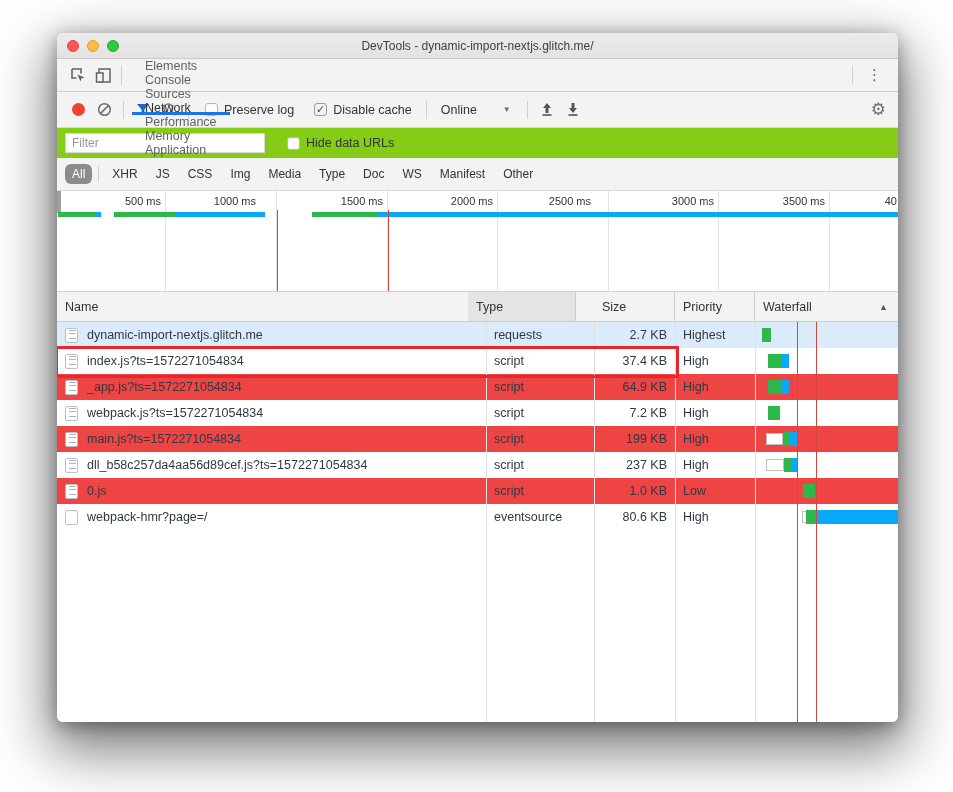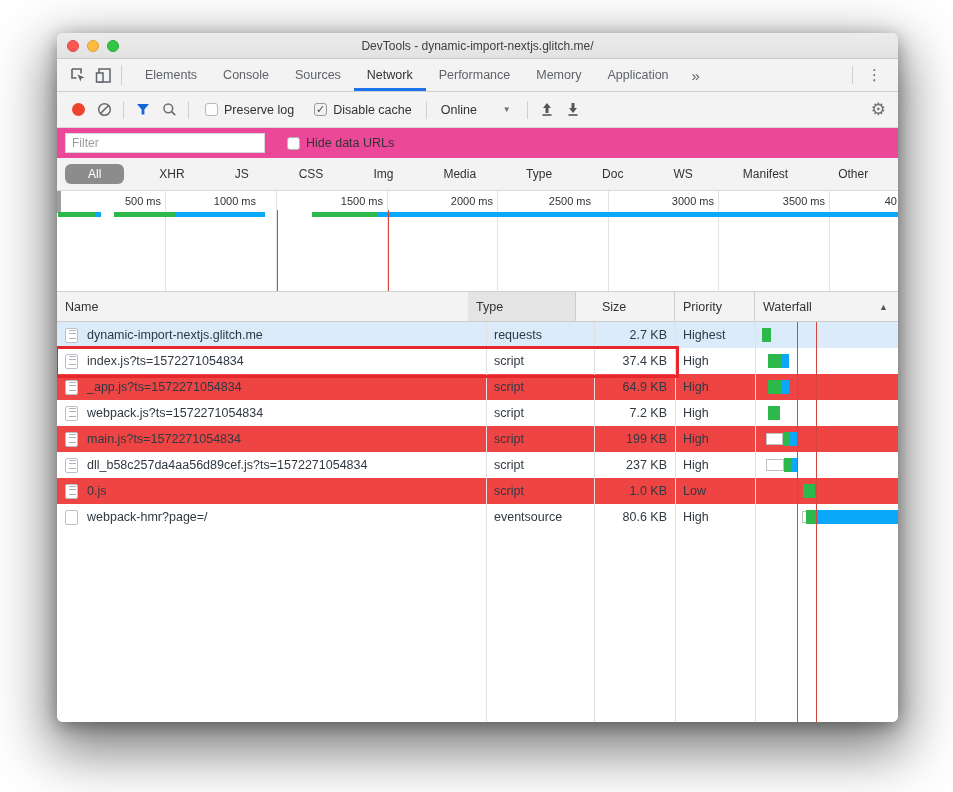--- a/index.html
+++ b/index.html
@@ -21,21 +21,21 @@
   .light.red { background:#fc5753; border:1px solid #df4744; }
   .light.yellow { background:#fdbc40; border:1px solid #de9f34; }
   .light.green { background:#33c748; border:1px solid #27aa35; }
   .title-text { font-size:12px; color:#404040; }
 
   
   .tabbar { height:33px; flex:0 0 33px; background:#f3f3f3; border-bottom:1px solid #d0d0d0;
     display:flex; align-items:stretch; padding-left:8px; }
   .tool-icn { display:flex; align-items:center; justify-content:center; width:26px; color:#5f6368; }
   .vsep { width:1px; background:#d0d0d0; margin:6px 4px; }
-  .tabs { display:flex; align-items:stretch; margin-left:6px; }
+  .tabs { display:flex; align-items:stretch; margin-left:6px;flex-direction:column; }
   .tab { position:relative; display:flex; align-items:center; padding:0 13px;
     font-size:12.5px; color:#5f6368; cursor:default; }
   .tab.active { color:#333; }
   .tab.active::after { content:""; position:absolute; left:0; right:0; bottom:0;
     height:3px; background:#1a73e8; }
   .tabbar-right { margin-left:auto; display:flex; align-items:center; padding-right:6px; }
   .more-tabs { font-size:15px; color:#5f6368; padding:0 10px; }
   .kebab { font-size:15px; color:#5f6368; padding:0 10px; letter-spacing:0; }
 
   
@@ -48,32 +48,32 @@
     font-size:11px; color:#454545; margin-right:6px; }
   .checkbox.checked { background:#f2f2f2; border-color:#9a9a9a; }
   .checkbox .mark { visibility:hidden; line-height:1; }
   .checkbox.checked .mark { visibility:visible; }
   .cb-group { display:flex; align-items:center; margin:0 10px; }
   .throttle { display:flex; align-items:center; margin:0 10px; }
   .caret { font-size:8px; color:#6e6e6e; margin-left:26px; }
   .gear { margin-left:auto; font-size:17px; color:#6e6e6e; padding-right:4px; }
 
   
-  .filterrow { height:30px; flex:0 0 30px; background:#ec4899;
+  .filterrow { height:30px; flex:0 0 30px; background:#84cc16;
     display:flex; align-items:center; padding:0 8px; }
   .filter-input { width:200px; height:20px; border:1px solid #d8d8d8; background:#fff;
     font-size:12px; color:#333; padding:0 6px; outline:none;
     font-family:"Liberation Sans","DejaVu Sans",sans-serif; }
   .filter-input::placeholder { color:#9a9a9a; }
   .hide-data { display:flex; align-items:center; margin-left:22px; font-size:12.5px; color:#333; }
 
   
   .chiprow { height:32px; flex:0 0 32px; background:#f3f3f3;
     display:flex; align-items:center; padding:0 8px; font-size:12px; color:#333; }
-  .chip { padding:3px 23px; margin-right:4px; border-radius:4px; }
+  .chip { padding:3px 7px; margin-right:4px; border-radius:4px; }
   .chip.selected { background:#8c8c8c; color:#fff; border-radius:6px; }
   .chip-sep { width:1px; height:16px; background:#d0d0d0; margin:0 6px 0 2px; }
 
   
   .overview { position:relative; height:102px; flex:0 0 102px; background:#fff;
     border-top:1px solid #d9d9d9; border-bottom:1px solid #d0d0d0; overflow:hidden; }
   .gridline { position:absolute; top:0; bottom:0; width:1px; background:#e3e3e3; }
   .tick-label { position:absolute; top:4px; height:14px; font-size:11px; color:#333;
     text-align:right; }
   .ruler-notch { position:absolute; left:0; top:0; width:4px; height:22px; background:#9e9e9e; }

